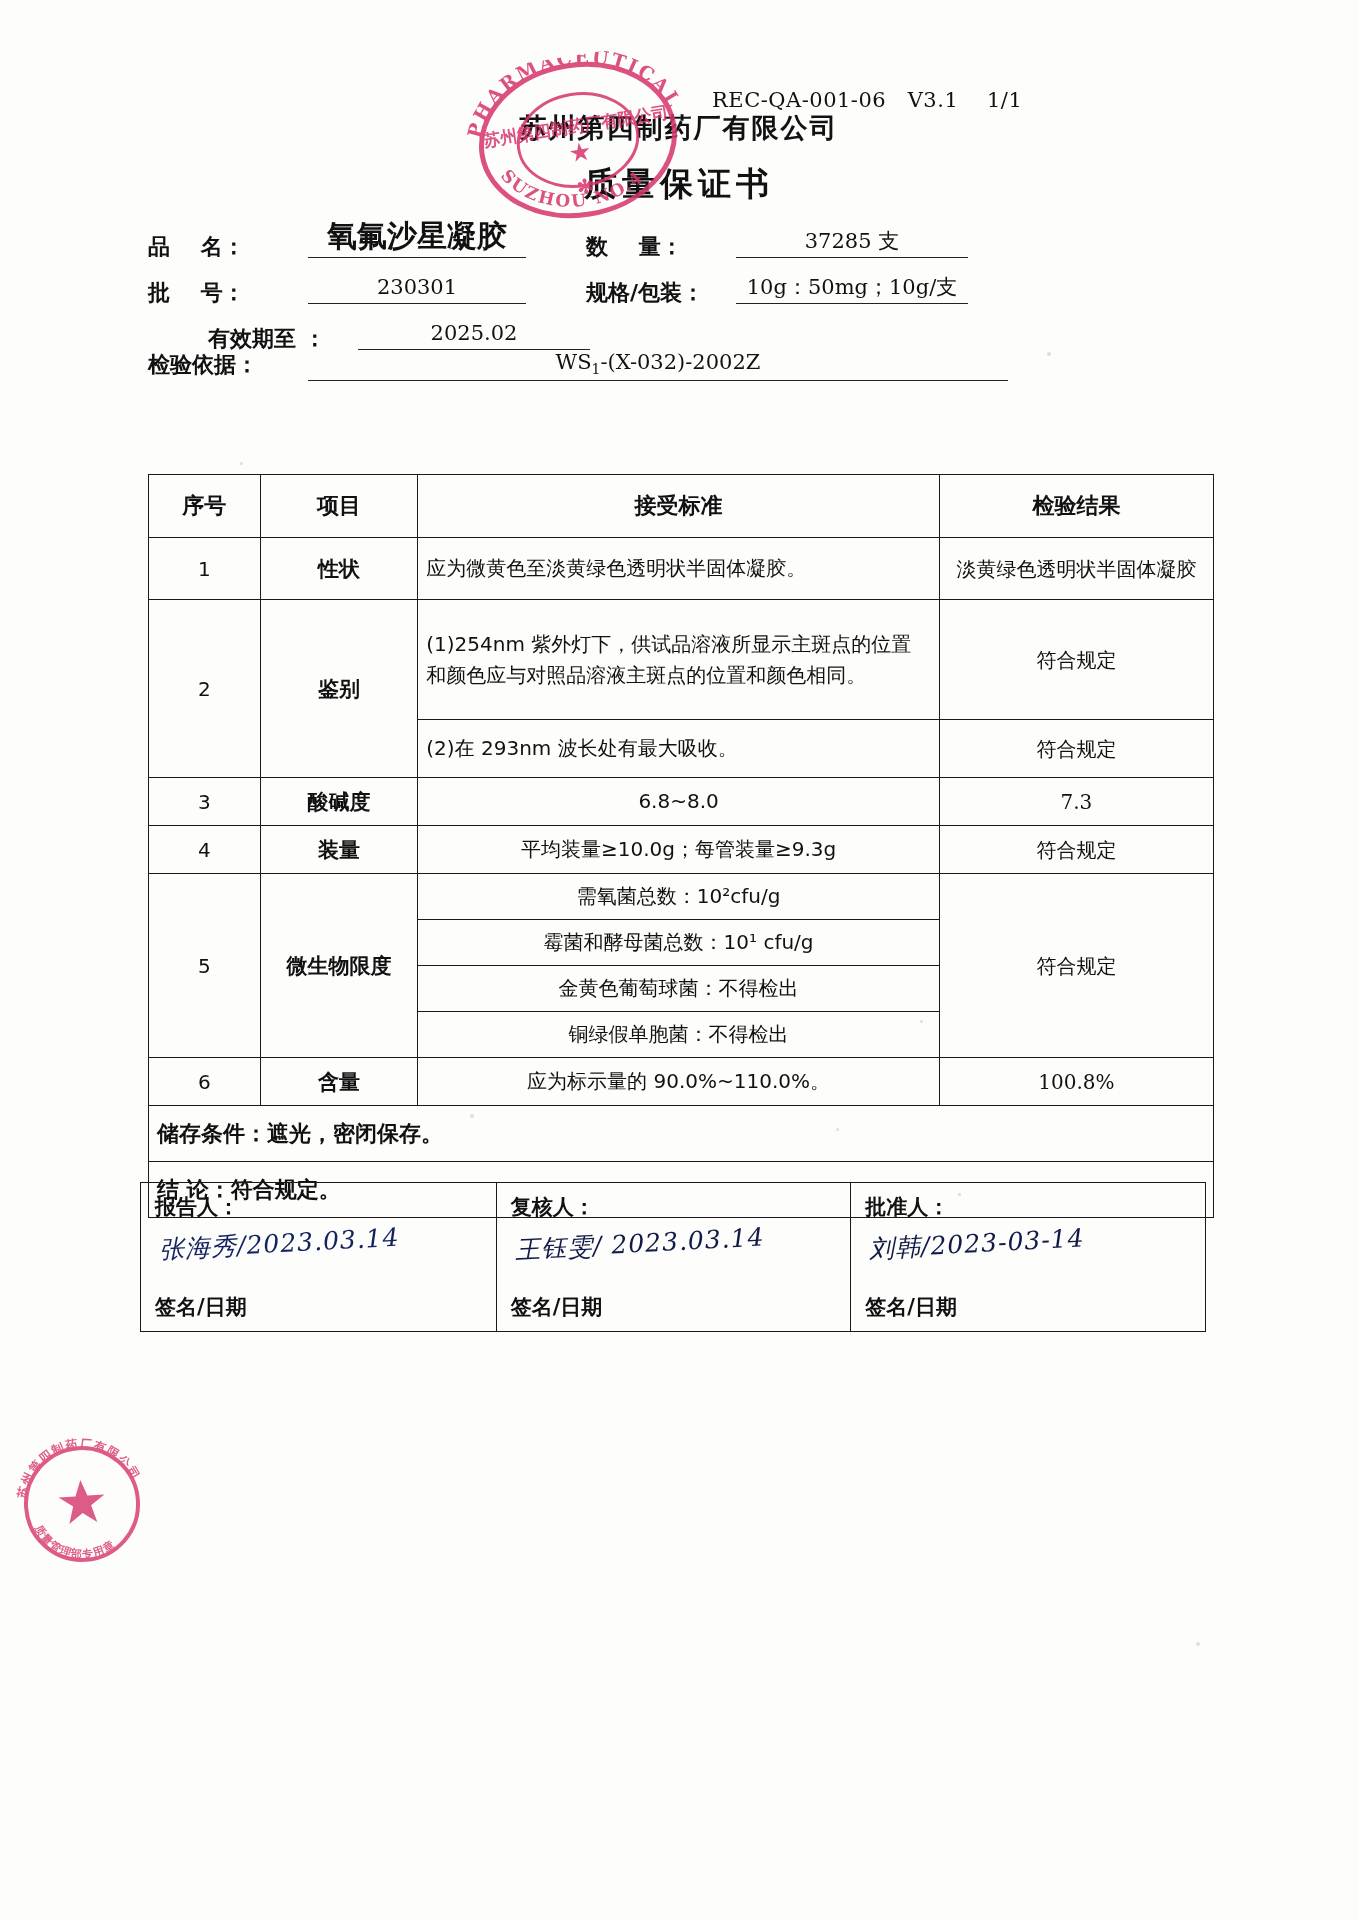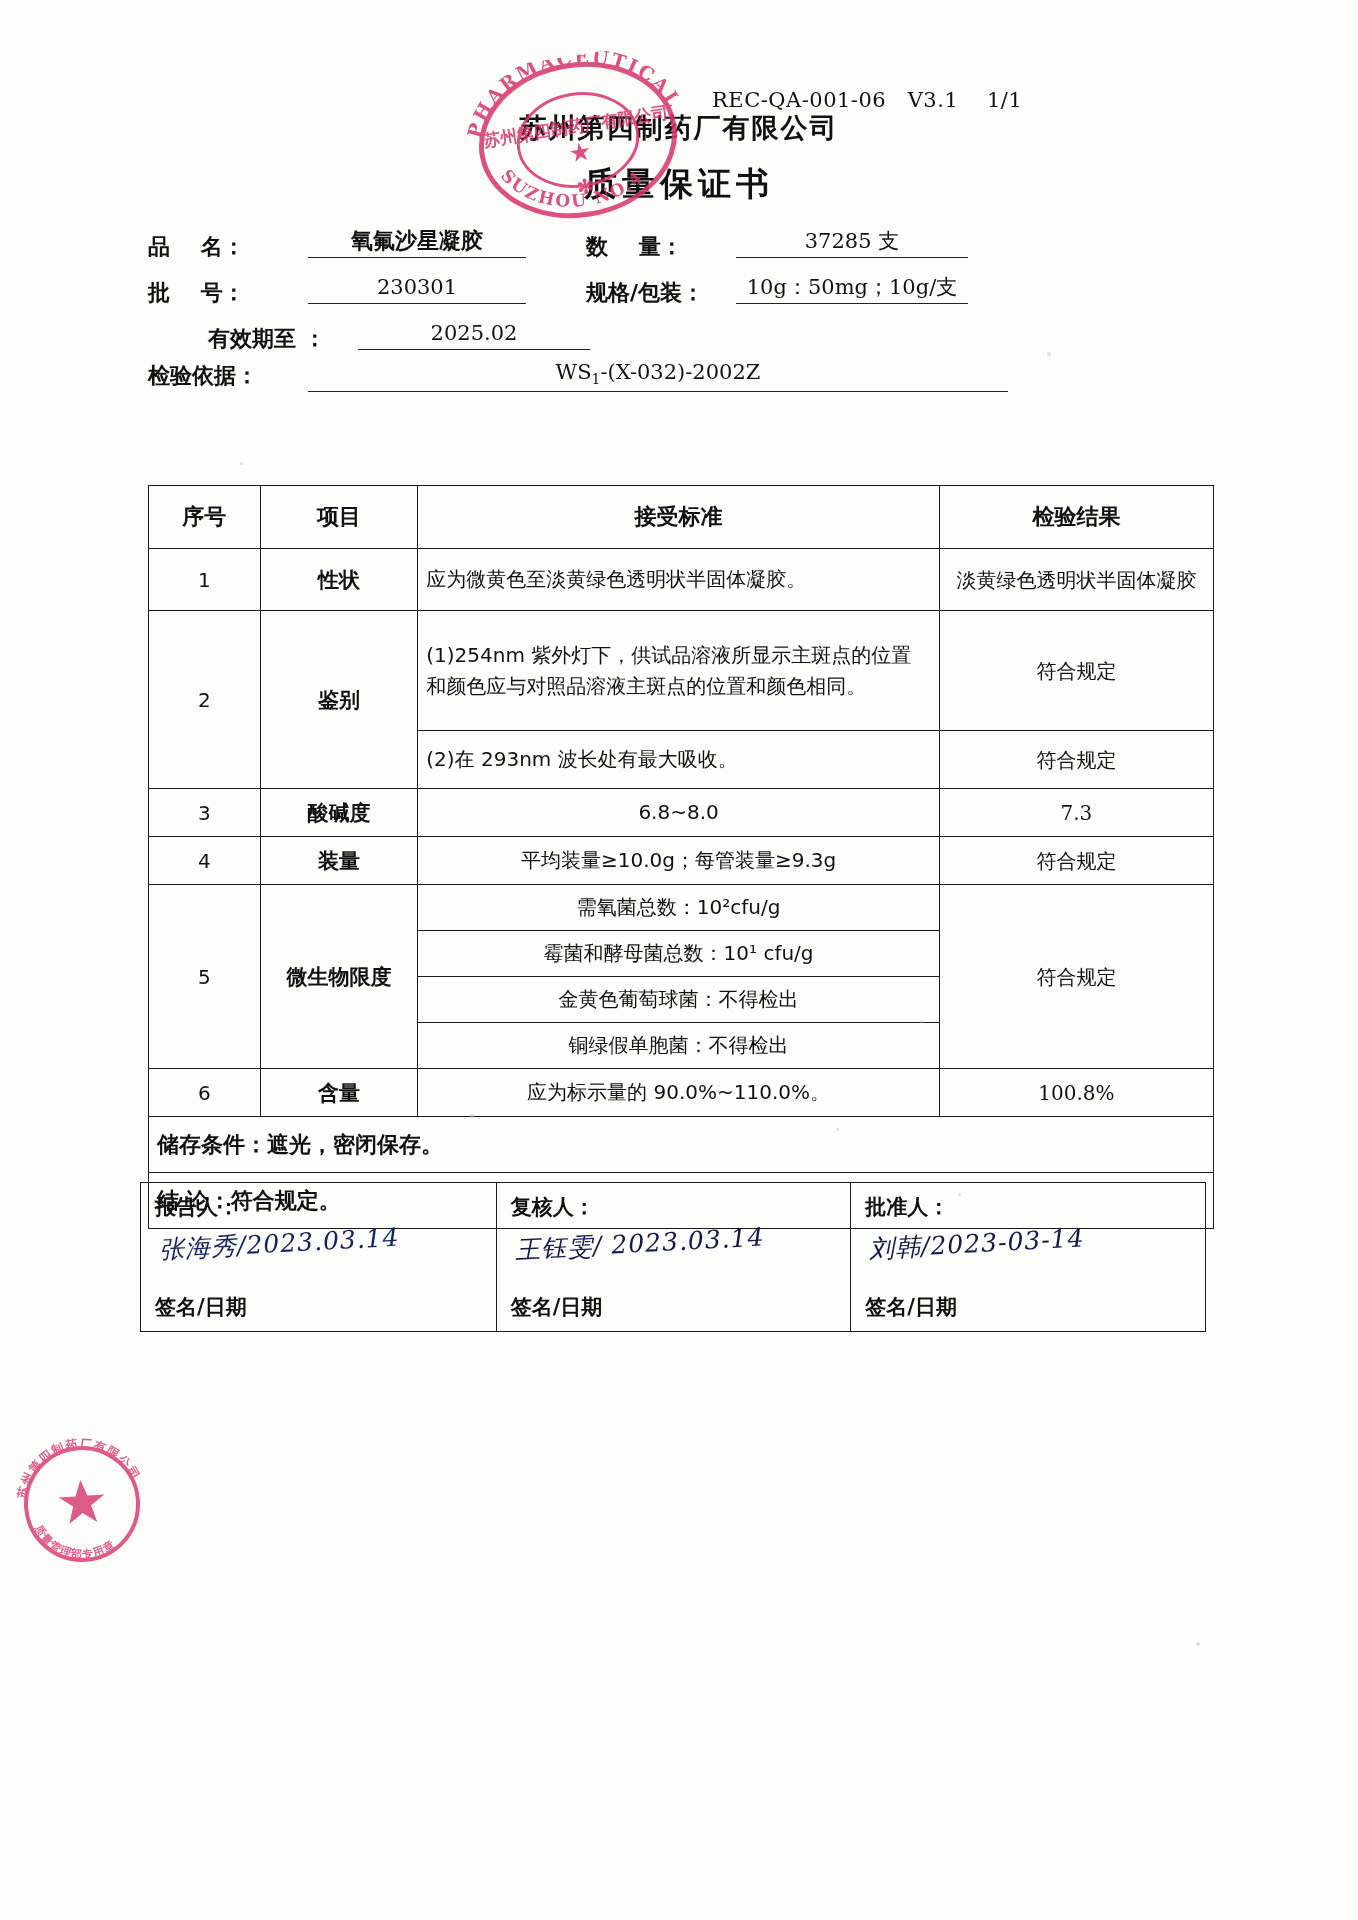--- a/index.html
+++ b/index.html
@@ -51,40 +51,39 @@
   }
   .fval{
     border-bottom:1.6px solid #222;
     text-align:center;
     font-family:"DejaVu Serif","Liberation Serif",serif;
     font-size:21px;
     padding-bottom:3px;
     line-height:1.2;
     white-space:pre;
   }
-  .fval.cn{font-family:Liberation Serif, serif;font-size:22px;font-weight:bold;}
+  .fval.cn{font-family:Liberation Serif, serif;font-size:30px;font-weight:bold;}
   .fL{width:160px;}
   .fLv{width:218px;}
   .fR{width:150px;}
   .fRv{width:232px;}
   .gap{width:60px;}
-  .basisrow{display:flex;align-items:center;height:52px;}
+  .basisrow{display:flex;align-items:flex-start;height:52px;}
   .basislabel{font-size:22px;font-weight:bold;white-space:pre;width:160px;}
   .basisval{
     border-bottom:1.6px solid #222;width:700px;text-align:center;
     font-family:"DejaVu Serif","Liberation Serif",serif;font-size:21px;padding-bottom:3px;
   }
   sub{font-size:.66em;}
 
   
   table.main{
     position:absolute;left:148px;top:474px;
     width:1066px;border-collapse:collapse;
     table-layout:fixed;
-    margin-top:11px;
   }
   table.main td,table.main th{
     border:1.4px solid #1a1a1a;
     padding:7px 8px;
     vertical-align:middle;
     font-family:"DejaVu Sans","Liberation Sans",sans-serif;
   }
   th.hd{font-size:22px;font-weight:bold;text-align:center;height:48px;}
   td.num{text-align:center;font-family:"DejaVu Serif","Liberation Serif",serif;font-size:20px;}
   td.item{text-align:center;font-size:21px;font-weight:bold;}

